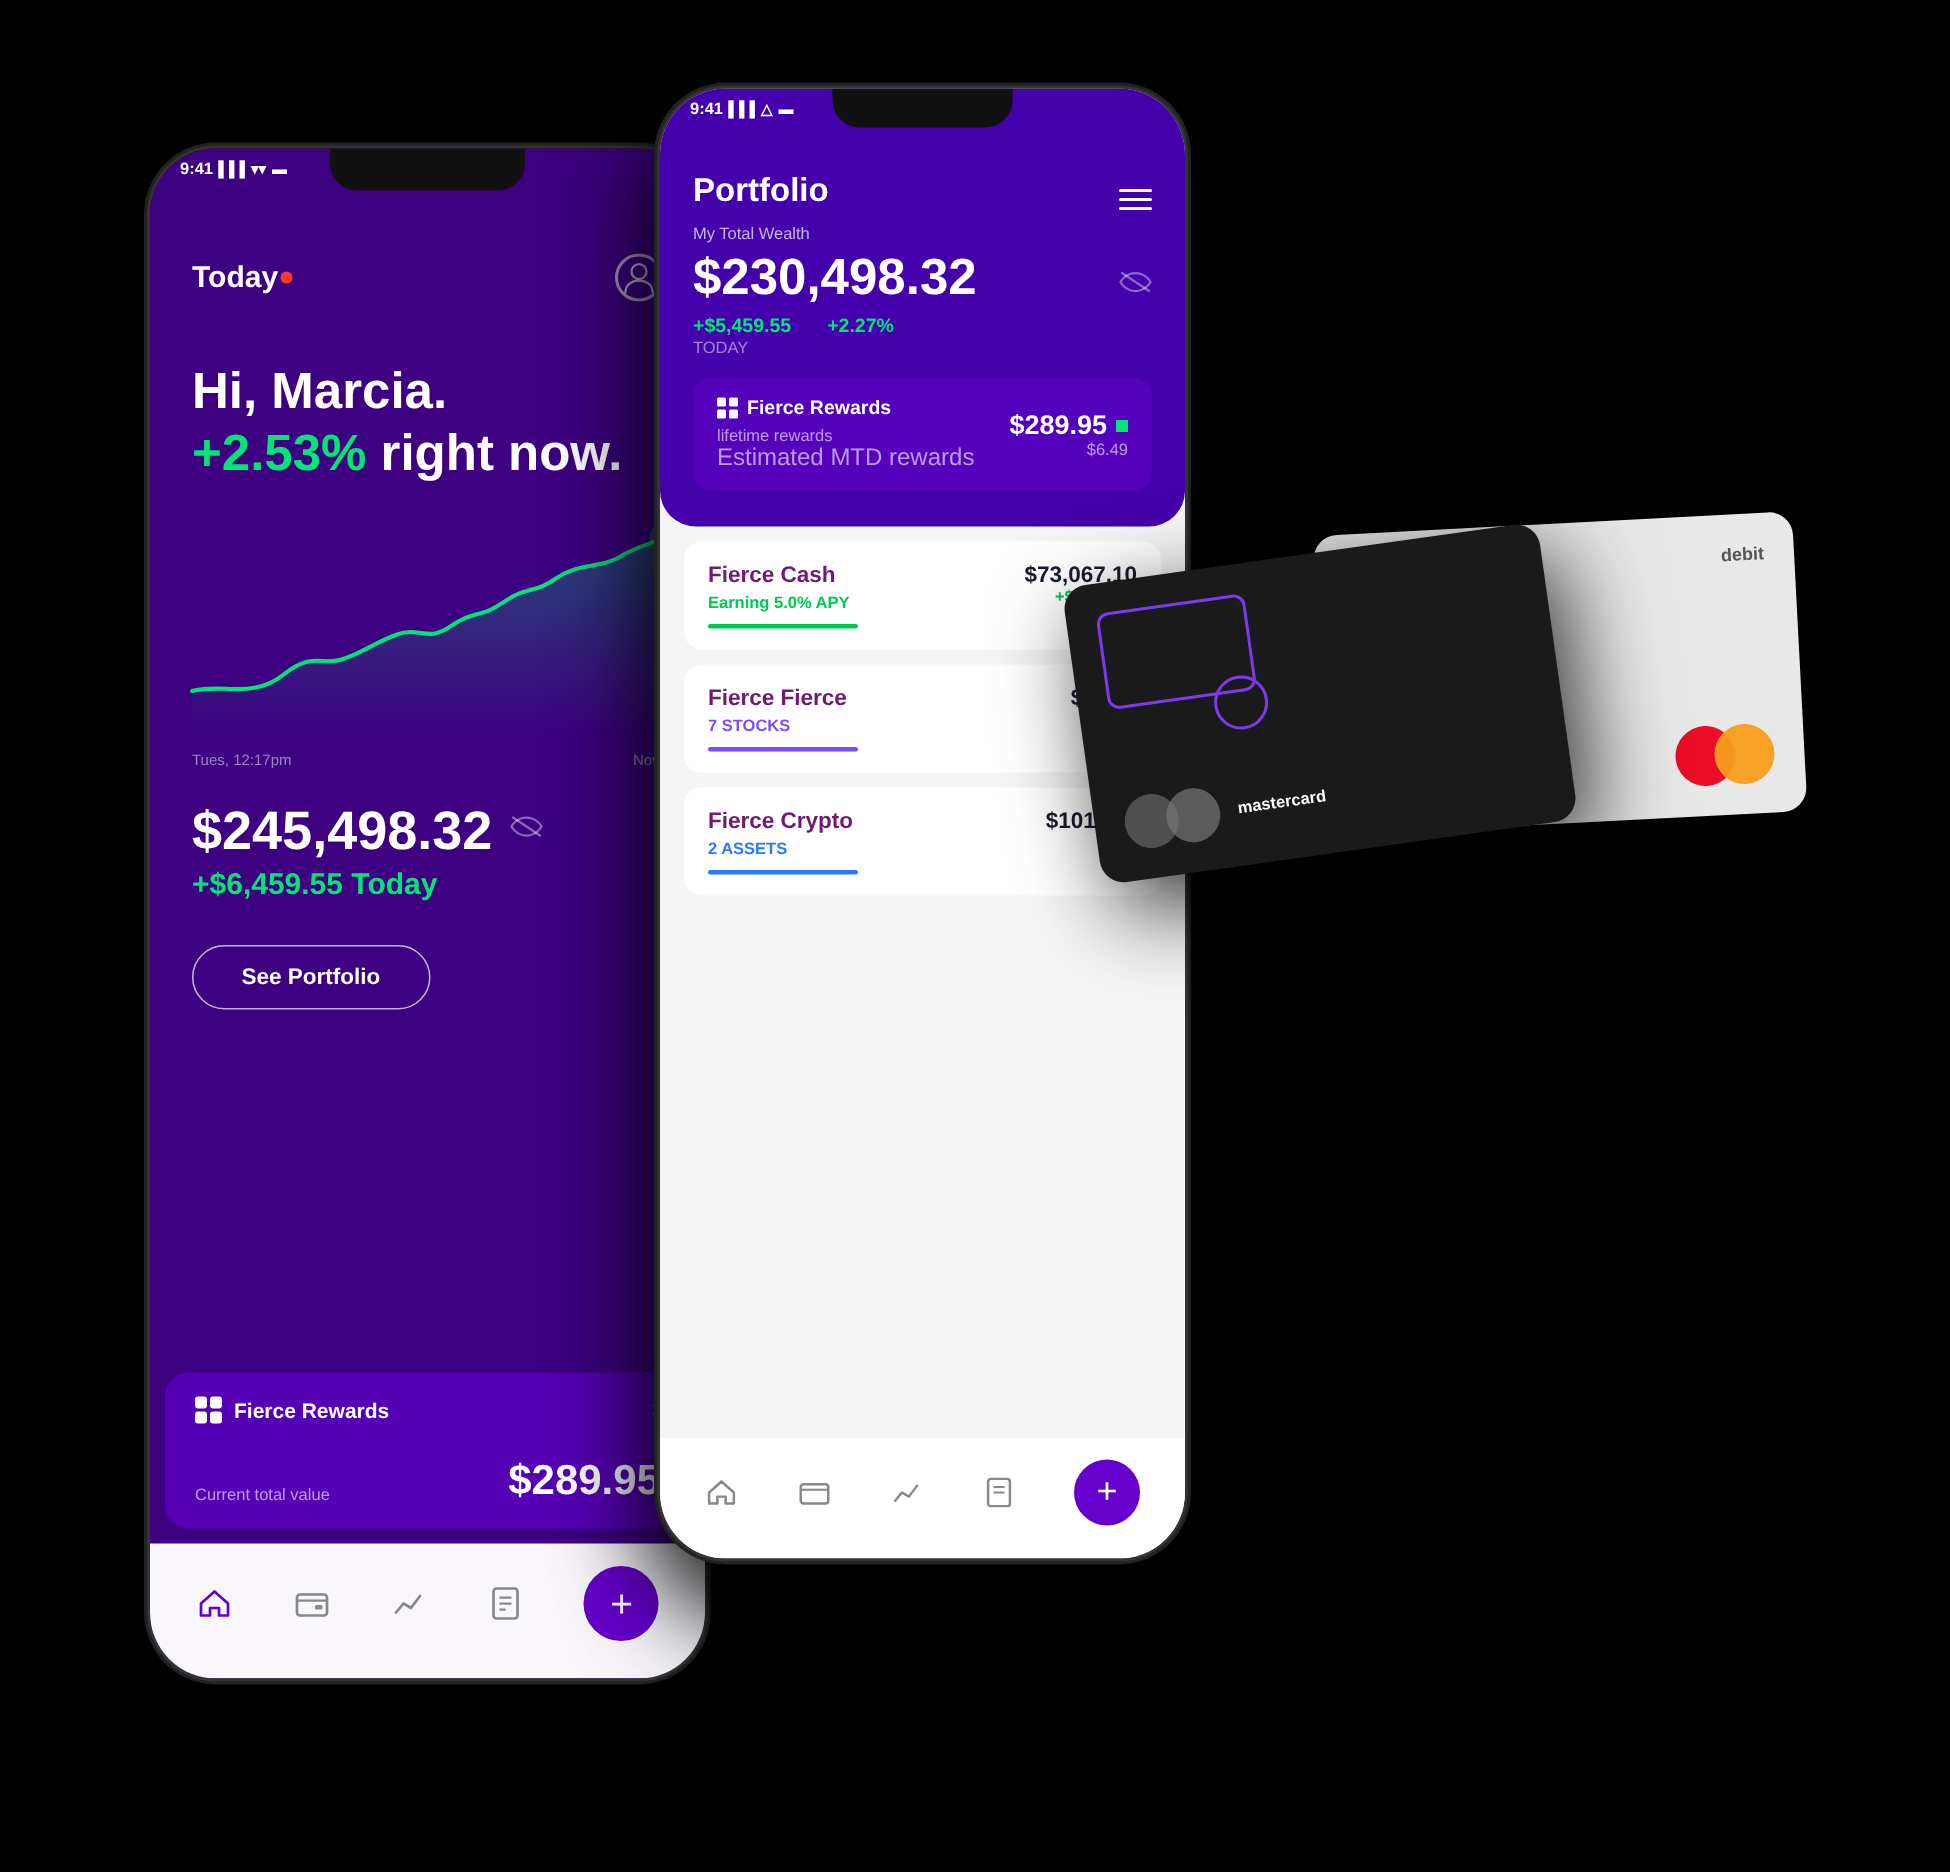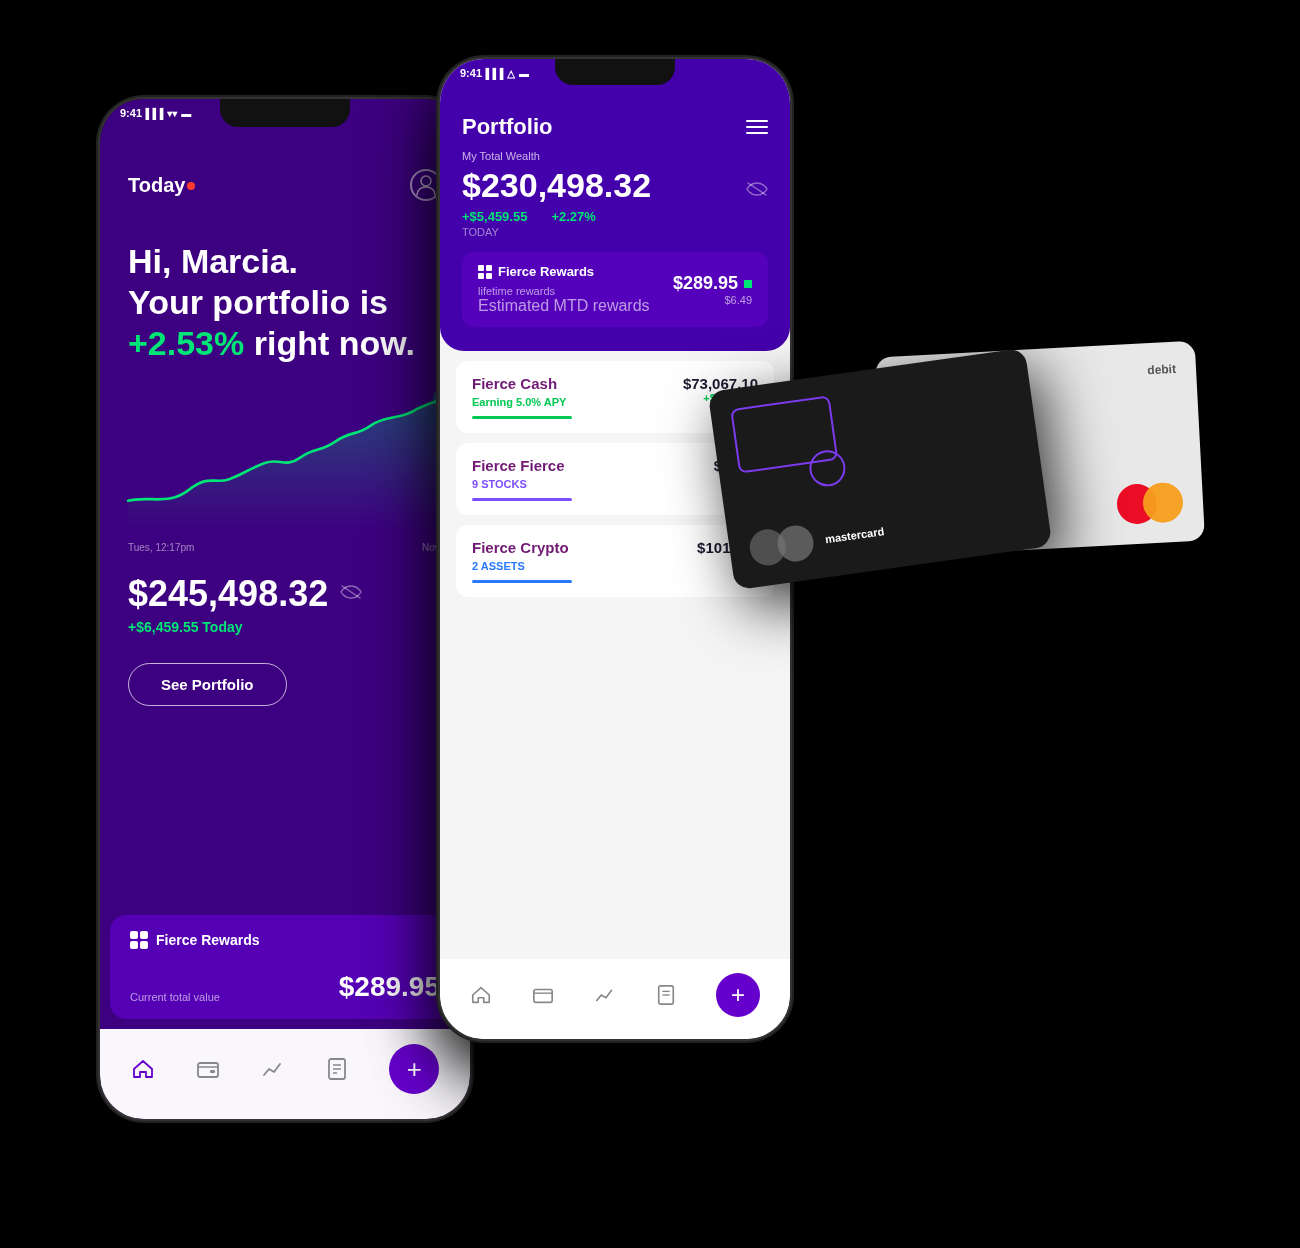--- a/index.html
+++ b/index.html
@@ -180,21 +180,21 @@
       gap: 12px;
     }
 
     .eye-icon {
       color: rgba(255,255,255,0.5);
       font-size: 18px;
     }
 
     .lp-change {
       color: #00e676;
-      font-size: 14px;
+      font-size: 20px;
       font-weight: 600;
       margin-top: 4px;
     }
 
     
     .see-portfolio-btn {
       margin-top: 28px;
       display: inline-block;
       border: 1.5px solid rgba(255,255,255,0.7);
       border-radius: 50px;
@@ -318,21 +318,21 @@
 
     .phone-right .phone-screen .top-section {
       background: #4400aa;
       border-radius: 0 0 24px 24px;
       padding: 55px 22px 24px;
     }
 
     .rp-header {
       display: flex;
       justify-content: space-between;
-      align-items: center;
+      align-items: flex-end;
       margin-bottom: 10px;
     }
 
     .rp-title {
       color: #fff;
       font-size: 22px;
       font-weight: 700;
     }
 
     .hamburger {
@@ -702,21 +702,20 @@
             <svg width="20" height="22" viewBox="0 0 20 22" fill="none">
               <circle cx="10" cy="7" r="5" stroke="rgba(255,255,255,0.7)" stroke-width="1.5" fill="none"></circle>
               <path d="M1 21c0-5 4-8 9-8s9 3 9 8" stroke="rgba(255,255,255,0.7)" stroke-width="1.5" fill="none" stroke-linecap="round"></path>
             </svg>
           </div>
         </div>
 
         
         <div class="lp-greeting">
           <div>Hi, Marcia.</div>
-          <div>Your portfolio is</div>
           <div><span class="lp-pct">+2.53%</span> <span>right now.</span></div>
         </div>
 
         
         <div class="lp-chart">
           <svg class="chart-svg" viewBox="0 0 310 130" preserveAspectRatio="none">
             <defs>
               <linearGradient id="chartGrad" x1="0" y1="0" x2="0" y2="1">
                 <stop offset="0%" stop-color="#00e676" stop-opacity="0.3"></stop>
                 <stop offset="100%" stop-color="#00e676" stop-opacity="0"></stop>
@@ -880,21 +879,21 @@
           </div>
           <div class="pi-right">
             <div class="pi-value">$73,067.10</div>
             <div class="pi-change-green">+$109.20 ↑</div>
           </div>
         </div>
 
         <div class="portfolio-item">
           <div class="pi-left">
             <div class="pi-name">Fierce Fierce</div>
-            <div class="pi-tag purple">9 STOCKS</div>
+            <div class="pi-tag purple">7 STOCKS</div>
             <div class="pi-bar" style="background:#7c4dff;"></div>
           </div>
           <div class="pi-right">
             <div class="pi-value">$51,…</div>
           </div>
         </div>
 
         <div class="portfolio-item">
           <div class="pi-left">
             <div class="pi-name">Fierce Crypto</div>

